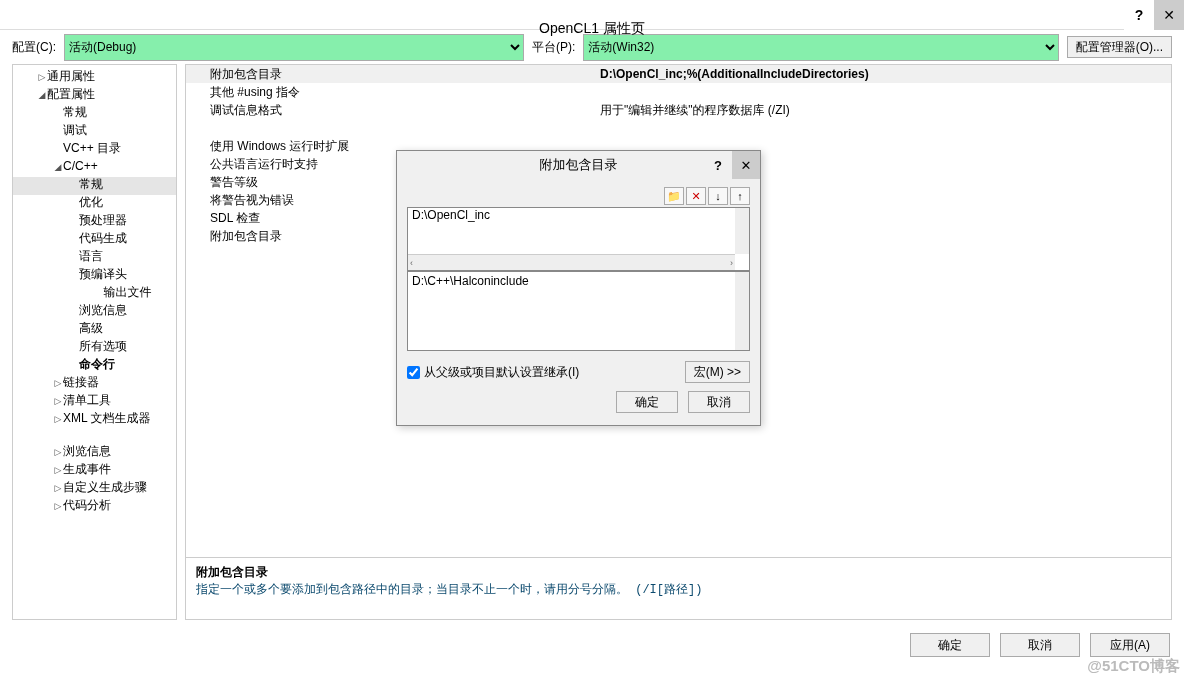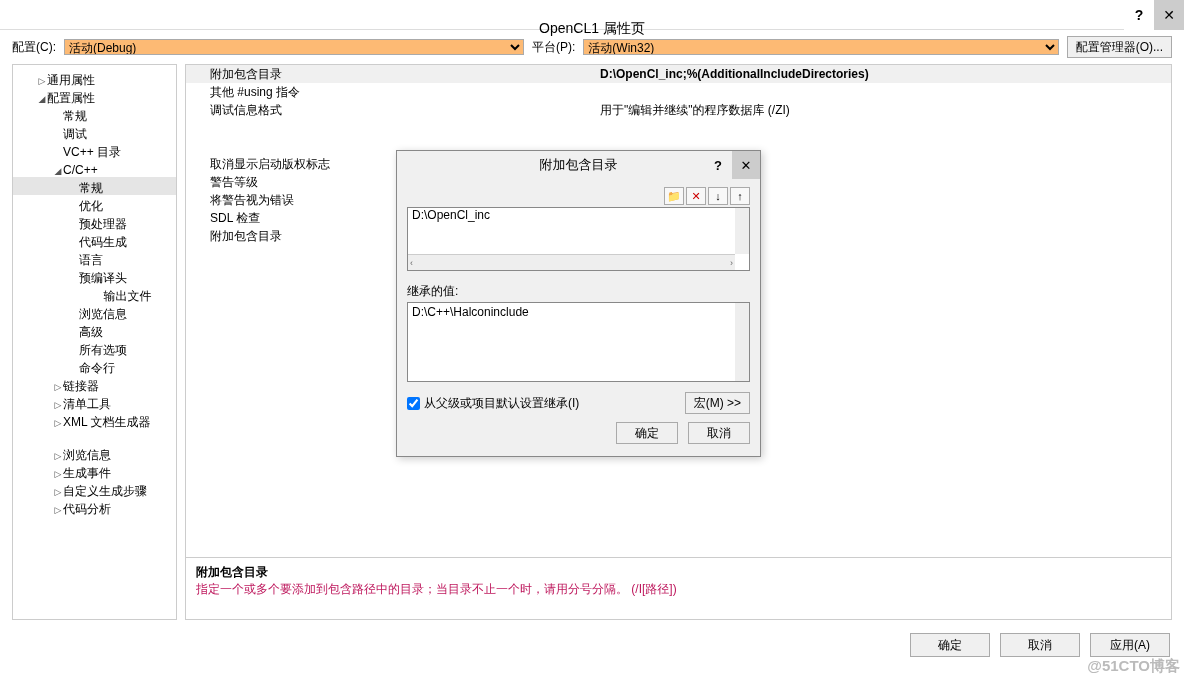--- a/index.html
+++ b/index.html
@@ -5,39 +5,39 @@
 * { box-sizing: border-box; font-family: "Microsoft YaHei", "Segoe UI", sans-serif; }
 body { margin: 0; background: #fff; font-size: 12px; color: #000; width: 1184px; height: 680px; overflow: hidden; position: relative; }
 .titlebar { height: 30px; background: #fff; border-bottom: 1px solid #ddd; display: flex; align-items: center; justify-content: center; position: relative; }
 .titlebar .title { font-size: 14px; margin-top: 28px; }
 .titlebar .controls { position: absolute; right: 0; top: 0; display: flex; }
 .titlebar .ctrl { width: 30px; height: 30px; display: flex; align-items: center; justify-content: center; font-size: 14px; }
 .titlebar .help { background: #fff; font-weight: bold; }
 .titlebar .close { background: #ccc; }
 .toolbar { height: 34px; display: flex; align-items: center; padding: 0 12px; gap: 8px; }
 .toolbar label { white-space: nowrap; }
-.toolbar select { height: 16px; border: 1px solid #aaa; background: #fdba74; font-size: 12px; }
+.toolbar select { height: 27px; border: 1px solid #aaa; background: #86efac; font-size: 12px; }
 .toolbar .config-sel { flex: 1; max-width: 460px; }
 .toolbar .platform-sel { flex: 1; }
 .toolbar .cfg-mgr { height: 22px; border: 1px solid #aaa; background: #f0f0f0; padding: 0 8px; font-size: 12px; white-space: nowrap; }
 .main { display: flex; height: 556px; padding: 0 12px; gap: 8px; }
 .tree-panel { width: 165px; border: 1px solid #ccc; background: #fff; overflow: auto; padding-top: 4px; }
-.tree-item { height: 18px; line-height: 22px; white-space: nowrap; overflow: hidden; cursor: default; }
+.tree-item { height: 18px; line-height: 14px; white-space: nowrap; overflow: hidden; cursor: default; }
 .tree-item .arrow { display: inline-block; width: 10px; text-align: center; font-size: 9px; color: #555; }
 .tree-item.selected { background: #e5e5e5; }
 .content-panel { flex: 1; border: 1px solid #ccc; background: #fff; position: relative; display: flex; flex-direction: column; }
 .prop-grid { flex: 1; overflow: auto; }
 .prop-row { display: flex; height: 18px; line-height: 18px; }
 .prop-row.highlight { background: #f0f0f0; }
 .prop-name { width: 410px; padding-left: 24px; }
 .prop-val { flex: 1; padding-left: 4px; }
 .prop-val.bold { font-weight: bold; }
 .desc-panel { height: 62px; border-top: 1px solid #ccc; padding: 6px 10px; }
 .desc-title { font-weight: bold; }
-.desc-text { color: #be185d; }
+.desc-text { color: #0c4a6e; font-family: Liberation Mono, monospace; }
 .bottom-buttons { height: 50px; display: flex; align-items: center; justify-content: flex-end; padding: 0 14px; gap: 10px; }
 .bottom-buttons button { width: 80px; height: 24px; border: 1px solid #aaa; background: #f0f0f0; font-size: 12px; }
 .dialog { position: absolute; left: 396px; top: 150px; width: 365px; background: #f0f0f0; border: 1px solid #888; box-shadow: 2px 2px 8px rgba(0,0,0,0.2); z-index: 10; }
 .dialog .dlg-title { height: 28px; display: flex; align-items: center; justify-content: center; position: relative; font-size: 13px; }
 .dialog .dlg-ctrls { position: absolute; right: 0; top: 0; display: flex; }
 .dialog .dlg-ctrl { width: 28px; height: 28px; display: flex; align-items: center; justify-content: center; font-size: 13px; }
 .dialog .dlg-help { font-weight: bold; }
 .dialog .dlg-close { background: #ccc; }
 .dialog .dlg-body { padding: 8px 10px; }
 .dialog .icon-row { display: flex; justify-content: flex-end; gap: 2px; margin-bottom: 2px; }
@@ -90,21 +90,21 @@
       <div class="tree-item selected" style="padding-left: 56px;"><span class="arrow"></span><span>常规</span></div>
       <div class="tree-item" style="padding-left: 56px;"><span class="arrow"></span><span>优化</span></div>
       <div class="tree-item" style="padding-left: 56px;"><span class="arrow"></span><span>预处理器</span></div>
       <div class="tree-item" style="padding-left: 56px;"><span class="arrow"></span><span>代码生成</span></div>
       <div class="tree-item" style="padding-left: 56px;"><span class="arrow"></span><span>语言</span></div>
       <div class="tree-item" style="padding-left: 56px;"><span class="arrow"></span><span>预编译头</span></div>
       <div class="tree-item" style="padding-left: 56px; text-align: center;"><span class="arrow"></span><span>输出文件</span></div>
       <div class="tree-item" style="padding-left: 56px;"><span class="arrow"></span><span>浏览信息</span></div>
       <div class="tree-item" style="padding-left: 56px;"><span class="arrow"></span><span>高级</span></div>
       <div class="tree-item" style="padding-left: 56px;"><span class="arrow"></span><span>所有选项</span></div>
-      <div class="tree-item" style="padding-left: 56px;"><span class="arrow"></span><span>命令行</span></div>
+      <div class="tree-item" style="padding-left: 56px; font-weight: bold;"><span class="arrow"></span><span>命令行</span></div>
       <div class="tree-item" style="padding-left: 40px;"><span class="arrow">▷</span><span>链接器</span></div>
       <div class="tree-item" style="padding-left: 40px;"><span class="arrow">▷</span><span>清单工具</span></div>
       <div class="tree-item" style="padding-left: 40px;"><span class="arrow">▷</span><span>XML 文档生成器</span></div>
       <div class="tree-item" style="padding-left: 40px; margin-top: 15px;"><span class="arrow">▷</span><span>浏览信息</span></div>
       <div class="tree-item" style="padding-left: 40px;"><span class="arrow">▷</span><span>生成事件</span></div>
       <div class="tree-item" style="padding-left: 40px;"><span class="arrow">▷</span><span>自定义生成步骤</span></div>
       <div class="tree-item" style="padding-left: 40px;"><span class="arrow">▷</span><span>代码分析</span></div>
     </div>
   <div class="content-panel">
     <div class="prop-grid" id="prop-grid">
@@ -117,24 +117,25 @@
           <div class="prop-val"></div>
         </div>
         <div class="prop-row">
           <div class="prop-name">调试信息格式</div>
           <div class="prop-val">用于"编辑并继续"的程序数据库 (/ZI)</div>
         </div>
         <div class="prop-row">
           <div class="prop-val"></div>
         </div>
         <div class="prop-row">
-          <div class="prop-val"></div>
-        </div>
-        <div class="prop-row">
-          <div class="prop-name">取消显示启动版权标志</div>
+          <div class="prop-name">使用 Windows 运行时扩展</div>
+          <div class="prop-val"></div>
+        </div>
+        <div class="prop-row">
+          <div class="prop-name">公共语言运行时支持</div>
           <div class="prop-val"></div>
         </div>
         <div class="prop-row">
           <div class="prop-name">警告等级</div>
           <div class="prop-val"></div>
         </div>
         <div class="prop-row">
           <div class="prop-name">将警告视为错误</div>
           <div class="prop-val"></div>
         </div>
@@ -176,21 +177,20 @@
       <div class="icon-btn">↑</div>
     </div>
     <div class="list-box">
       <div>D:\OpenCl_inc</div>
       <div class="scroll-v"></div>
       <div class="scroll-h">
         <span>‹</span>
         <span>›</span>
       </div>
     </div>
-    <div class="sec-label">继承的值:</div>
     <div class="inherited-box">
       <div>D:\C++\Halconinclude</div>
       <div class="scroll-v2"></div>
     </div>
     <div class="chk-row">
       <input type="checkbox" checked="" style="">
       <span>从父级或项目默认设置继承(I)</span>
       <span class="spacer"></span>
       <button class="macro-btn">宏(M) &gt;&gt;</button>
     </div>

